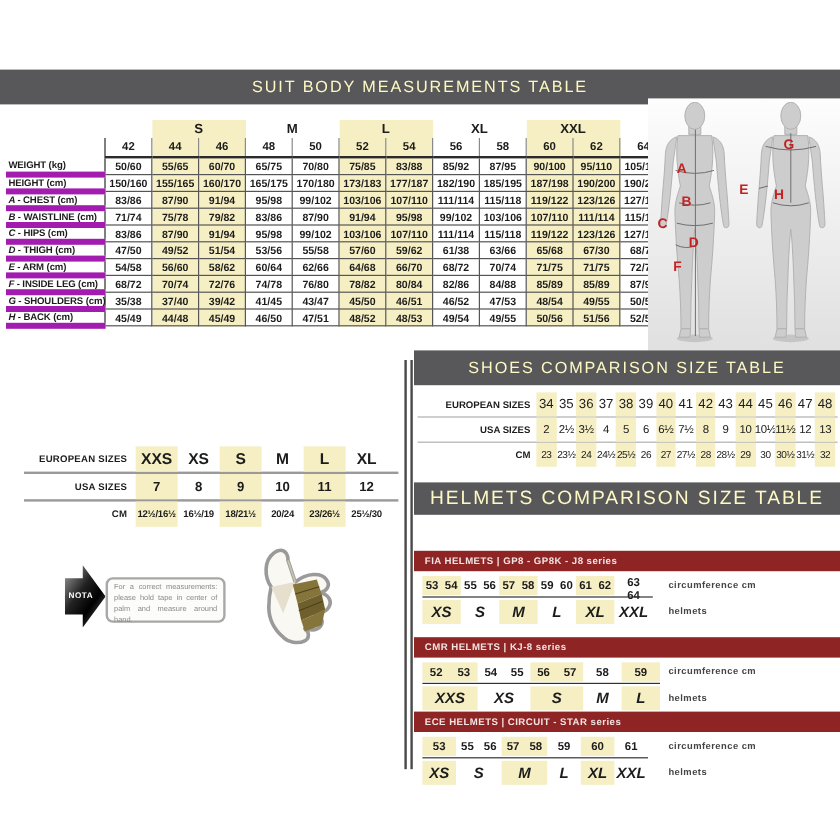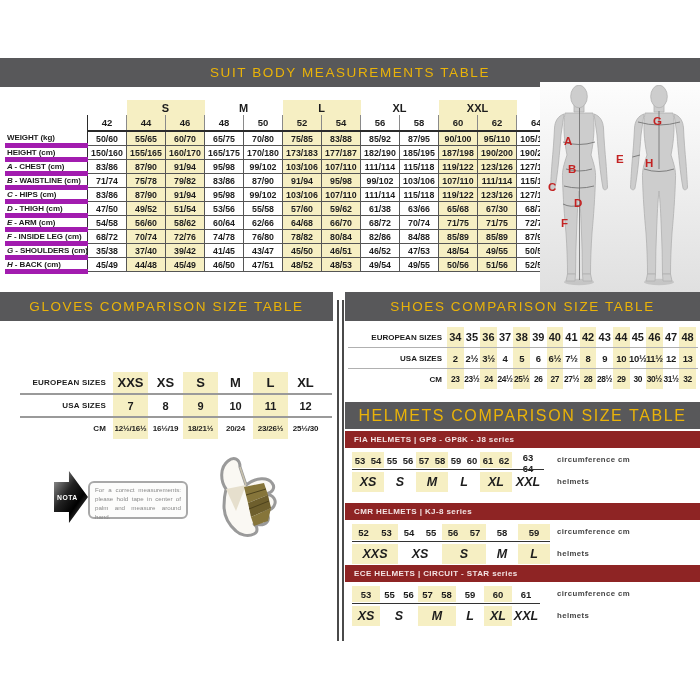--- a/index.html
+++ b/index.html
@@ -1,19 +1,19 @@
 <!DOCTYPE html>
 <html><head>
 <meta charset="utf-8">
 <style>
   html,body{margin:0;padding:0;background:#fff;}
   .page{position:relative;width:700px;height:700px;background:#fff;overflow:hidden;
         font-family:"Liberation Sans",sans-serif;color:#1c1c1c;}
   
-  .bar{position:absolute;background:#58585a;color:#eab308;display:flex;align-items:center;
+  .bar{position:absolute;background:#58585a;color:#fef9c3;display:flex;align-items:center;
        justify-content:center;font-size:13.5px;letter-spacing:1.6px;font-weight:400;white-space:nowrap;}
   #suit-bar{left:0;top:58px;width:700px;height:29px;}
   #gloves-bar{left:0;top:292px;width:333px;height:29px;}
   #shoes-bar{left:345px;top:292px;width:355px;height:29px;}
   #helmets-bar{left:345px;top:402px;width:355px;height:27px;font-size:16px;}
   
   #suit-table{position:absolute;left:5px;top:100px;border-collapse:collapse;}
   #suit-table td{padding:0;text-align:center;white-space:nowrap;color:#1c1c1c;}
   #suit-table td.grp{font-weight:bold;font-size:11px;height:15px;border:none;}
   #suit-table td.num{width:38px;font-weight:bold;font-size:9.5px;height:15px;
@@ -38,24 +38,24 @@
   .g-lbl{width:86px;text-align:right;font-weight:bold;font-size:8px;padding-right:7px;
         letter-spacing:0.2px;display:flex;align-items:center;justify-content:flex-end;}
   .g-cell{width:35px;text-align:center;font-weight:bold;display:flex;align-items:center;justify-content:center;}
   .g-eu{font-size:13px;} .g-usa{font-size:11px;} .g-cm{font-size:8px;letter-spacing:-0.2px;}
   
   #shoes-table{position:absolute;left:348px;top:327px;width:350px;}
   .s-row{display:flex;align-items:stretch;height:20px;}
   .s-row.b{border-bottom:1.5px solid #b0b0b0;}
   .s-lbl{width:94px;text-align:right;font-weight:bold;font-size:8px;padding-right:5px;
         display:flex;align-items:center;justify-content:flex-end;}
-  .s-cell{width:16.6px;text-align:center;font-weight:bold;display:flex;align-items:center;justify-content:center;}
+  .s-cell{width:16.6px;text-align:center;font-weight:normal;display:flex;align-items:center;justify-content:center;}
   .s-eu{font-size:11px;} .s-usa{font-size:9.5px;letter-spacing:-0.3px;} .s-cm{font-size:8.4px;letter-spacing:-0.4px;}
   
-  .h-sec{position:absolute;left:345px;width:355px;height:64px;}
+  .h-sec{position:absolute;left:345px;width:355px;height:64px;margin-top:28px;}
   .h-bar{position:absolute;left:0;top:0;width:100%;height:17px;background:#8e2424;color:#f3e4e4;
         font-size:8px;font-weight:bold;letter-spacing:0.4px;display:flex;align-items:center;
         padding-left:9px;box-sizing:border-box;}
   .h-nums{position:absolute;left:7px;top:21px;display:flex;}
   .h-grp{display:flex;align-items:center;justify-content:space-around;height:16px;font-weight:bold;font-size:9.5px;}
   .h-line{position:absolute;left:7px;top:38px;border-top:1.5px solid #333;}
   .h-sizes{position:absolute;left:7px;top:41px;display:flex;}
   .h-size{display:flex;align-items:center;justify-content:center;height:20px;
         font-weight:bold;font-style:italic;font-size:12.5px;}
   .h-lab{position:absolute;left:212px;font-size:7.8px;color:#444;font-weight:bold;letter-spacing:0.4px;}
@@ -303,23 +303,20 @@
   <div class="fig-letter" style="left: 24px; top: 54px;">A</div>
       <div class="fig-letter" style="left: 28px; top: 82px;">B</div>
       <div class="fig-letter" style="left: 8px; top: 100px;">C</div>
       <div class="fig-letter" style="left: 34px; top: 116px;">D</div>
       <div class="fig-letter" style="left: 21px; top: 136px;">F</div>
       <div class="fig-letter" style="left: 113px; top: 34px;">G</div>
       <div class="fig-letter" style="left: 76px; top: 72px;">E</div>
       <div class="fig-letter" style="left: 105px; top: 76px;">H</div>
     </div>
 
-  <div class="bar" id="gloves-bar">
-    <span>GLOVES COMPARISON SIZE TABLE</span>
-  </div>
   <div id="gloves-table">
       <div class="g-row b">
         <div class="g-lbl">EUROPEAN SIZES</div>
         <div class="g-cell g-eu hlc hl">XXS</div>
         <div class="g-cell g-eu">XS</div>
         <div class="g-cell g-eu hlc hl">S</div>
         <div class="g-cell g-eu">M</div>
         <div class="g-cell g-eu hlc hl">L</div>
         <div class="g-cell g-eu">XL</div>
       </div>

